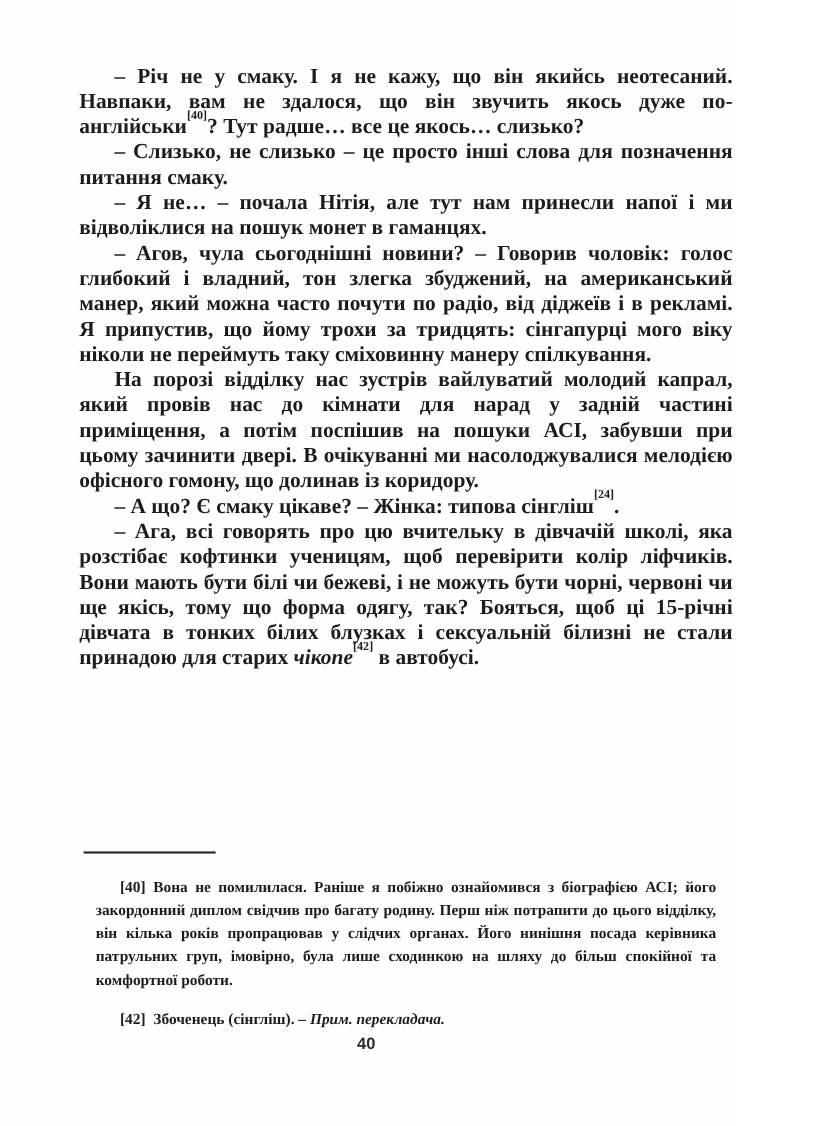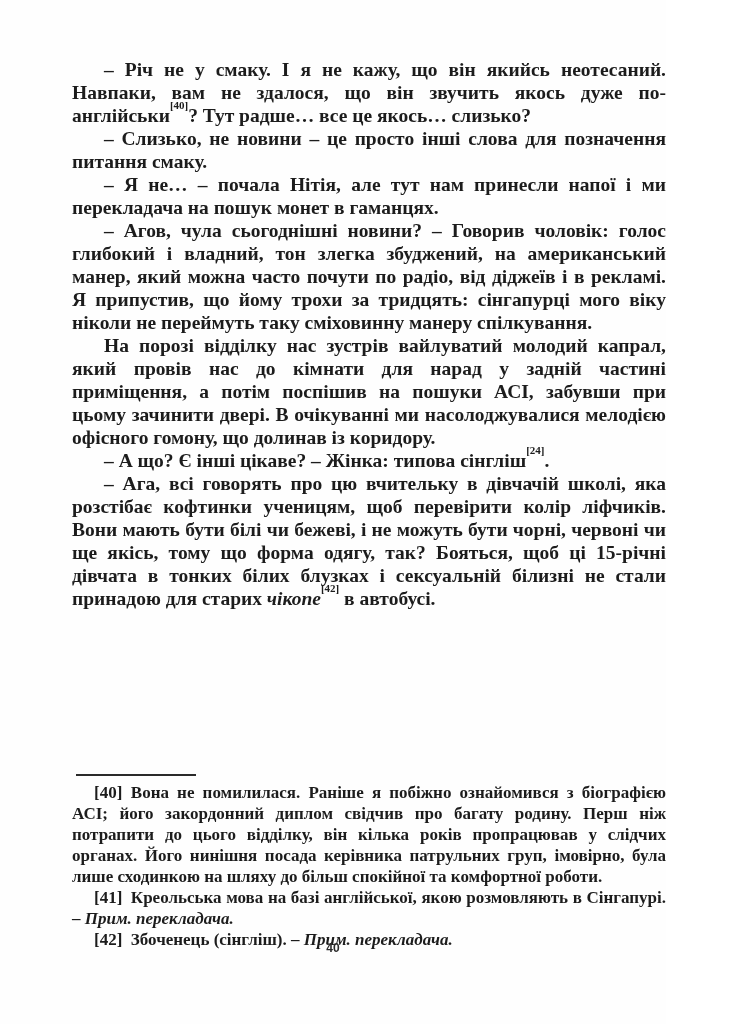--- a/index.html
+++ b/index.html
@@ -49,56 +49,55 @@
     height: 0;
     border-top: 2px solid #2a2a2a;
   }
   .footnotes {
     position: absolute;
     left: 72px;
     top: 782px;
     width: 594px;
   }
   .footnotes p {
-    margin: 0;
-    font-size: 17px;
+    margin: 15px;
+    font-size: 14px;
     line-height: 21px;
     text-align: justify;
     text-indent: 22px;
     color: #1c1c1c;
   }
   .page-number {
     position: absolute;
     left: 0;
     right: 0;
     top: 941px;
     text-align: center;
     font-family: "Liberation Sans", sans-serif;
-    font-size: 12px;
+    font-size: 15px;
     color: #2a2a2a;
   }
 </style>
 </head>
 <body>
 
 <div class="page" style="background: rgb(254, 254, 254); color: rgb(28, 28, 28);">
 
   <main class="body-text">
       <p><span>– Річ не у смаку. І я не кажу, що він якийсь неотесаний. Навпаки, вам не здалося, що він звучить якось дуже по-англійськи</span><sup class="fn-marker">[40]</sup><span>? Тут радше… все це якось… слизько?</span></p>
-      <p><span>– Слизько, не новини – це просто інші слова для позначення питання смаку.</span></p>
-      <p><span>– Я не… – почала Нітія, але тут нам принесли напої і ми перекладача на пошук монет в гаманцях.</span></p>
+      <p><span>– Слизько, не слизько – це просто інші слова для позначення питання смаку.</span></p>
+      <p><span>– Я не… – почала Нітія, але тут нам принесли напої і ми відволіклися на пошук монет в гаманцях.</span></p>
       <p><span>– Агов, чула сьогоднішні новини? – Говорив чоловік: голос глибокий і владний, тон злегка збуджений, на американський манер, який можна часто почути по радіо, від діджеїв і в рекламі. Я припустив, що йому трохи за тридцять: сінгапурці мого віку ніколи не переймуть таку сміховинну манеру спілкування.</span></p>
       <p><span>На порозі відділку нас зустрів вайлуватий молодий капрал, який провів нас до кімнати для нарад у задній частині приміщення, а потім поспішив на пошуки АСІ, забувши при цьому зачинити двері. В очікуванні ми насолоджувалися мелодією офісного гомону, що долинав із коридору.</span></p>
-      <p><span>– А що? Є інші цікаве? – Жінка: типова сінгліш</span><sup class="fn-marker">[24]</sup><span>.</span></p>
+      <p><span>– А що? Є смаку цікаве? – Жінка: типова сінгліш</span><sup class="fn-marker">[24]</sup><span>.</span></p>
       <p><span>– Ага, всі говорять про цю вчительку в дівчачій школі, яка розстібає кофтинки ученицям, щоб перевірити колір ліфчиків. Вони мають бути білі чи бежеві, і не можуть бути чорні, червоні чи ще якісь, тому що форма одягу, так? Бояться, щоб ці 15-річні дівчата в тонких білих блузках і сексуальній білизні не стали принадою для старих </span><em class="italic-run">чікопе</em><sup class="fn-marker">[42]</sup><span> в автобусі.</span></p>
     </main>
 
   <div class="footnote-sep"></div>
 
   <section class="footnotes">
       <p><span>[40] Вона не помилилася. Раніше я побіжно ознайомився з біографією АСІ; його закордонний диплом свідчив про багату родину. Перш ніж потрапити до цього відділку, він кілька років пропрацював у слідчих органах. Його нинішня посада керівника патрульних груп, імовірно, була лише сходинкою на шляху до більш спокійної та комфортної роботи.</span></p>
-      <p><span>[41] Креольська мова на базі англійської, якою розмовляють в Сінгапурі. – </span><em class="italic-run">Прим. перекладача.</em></p>
       <p><span>[42] Збоченець (сінгліш). – </span><em class="italic-run">Прим. перекладача.</em></p>
     </section>
 
   <div class="page-number">40</div>
 
 </div>
 
 </body></html>

